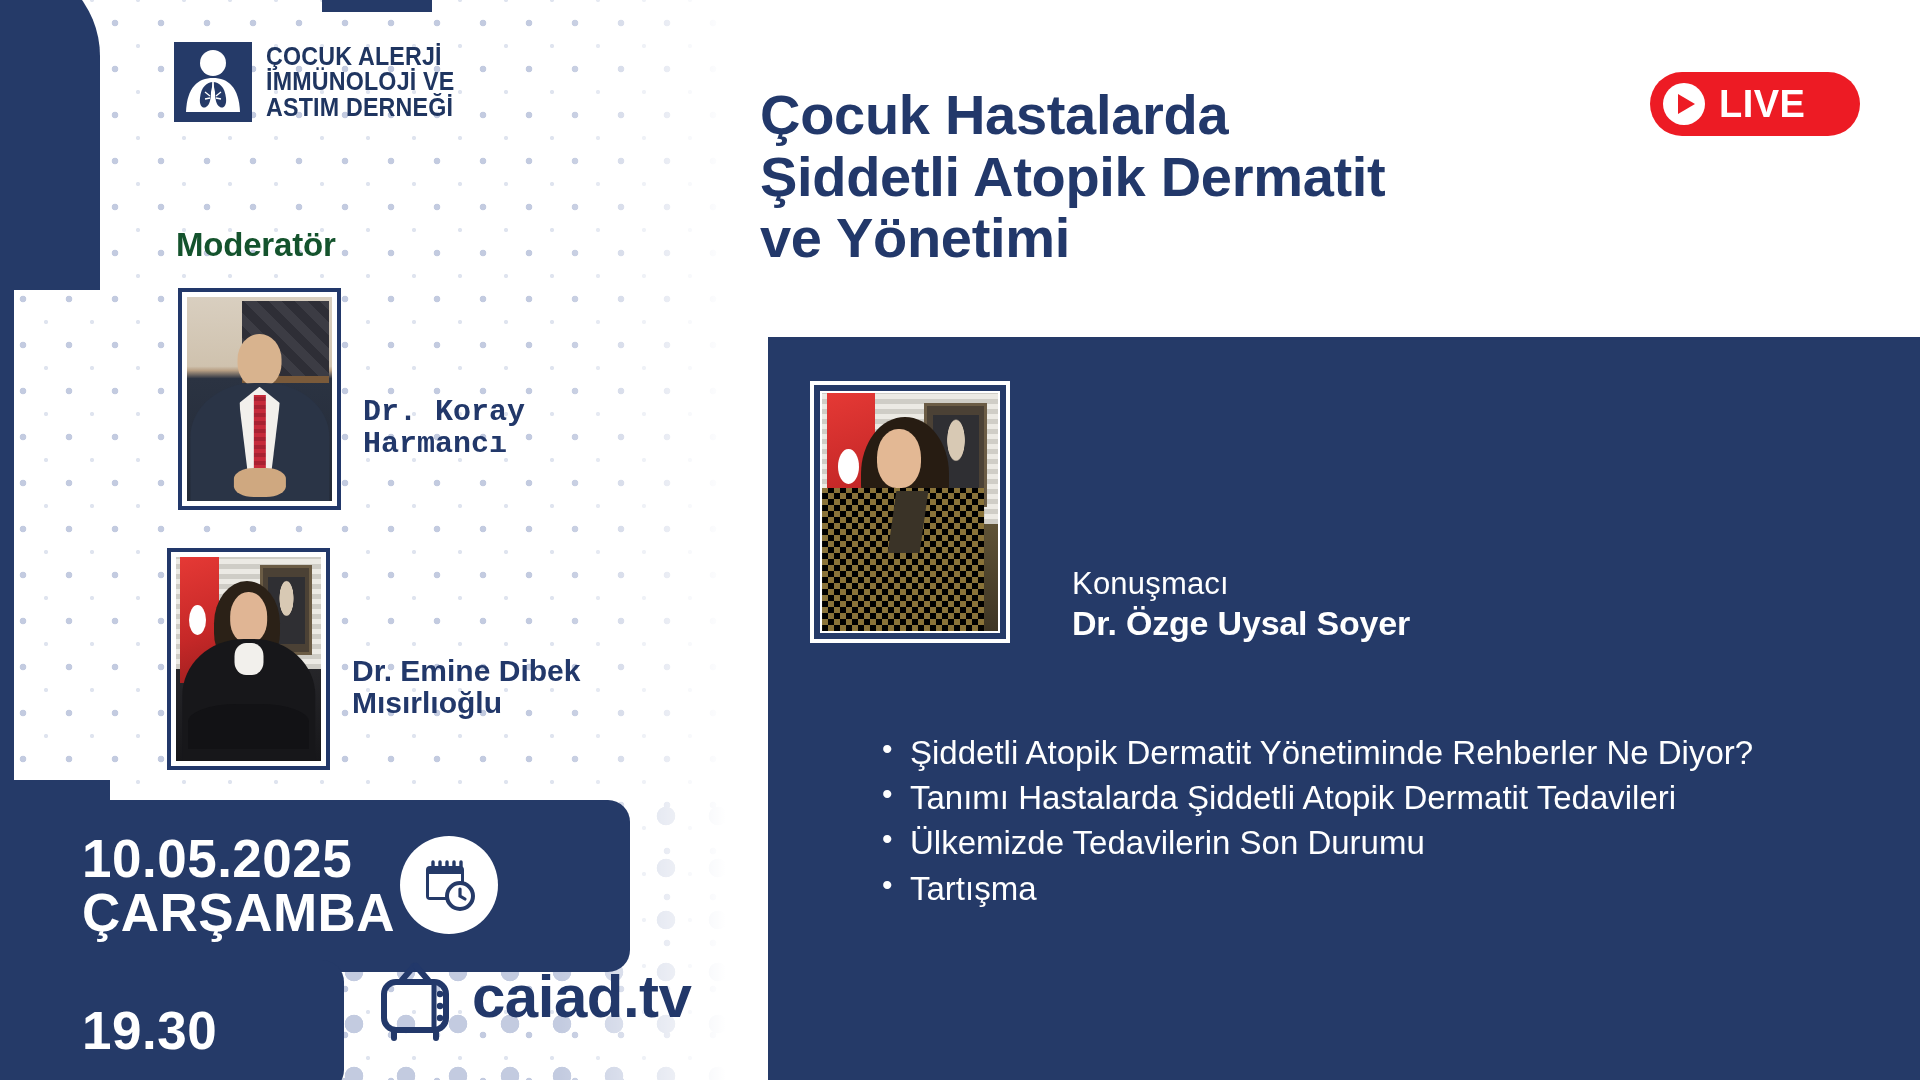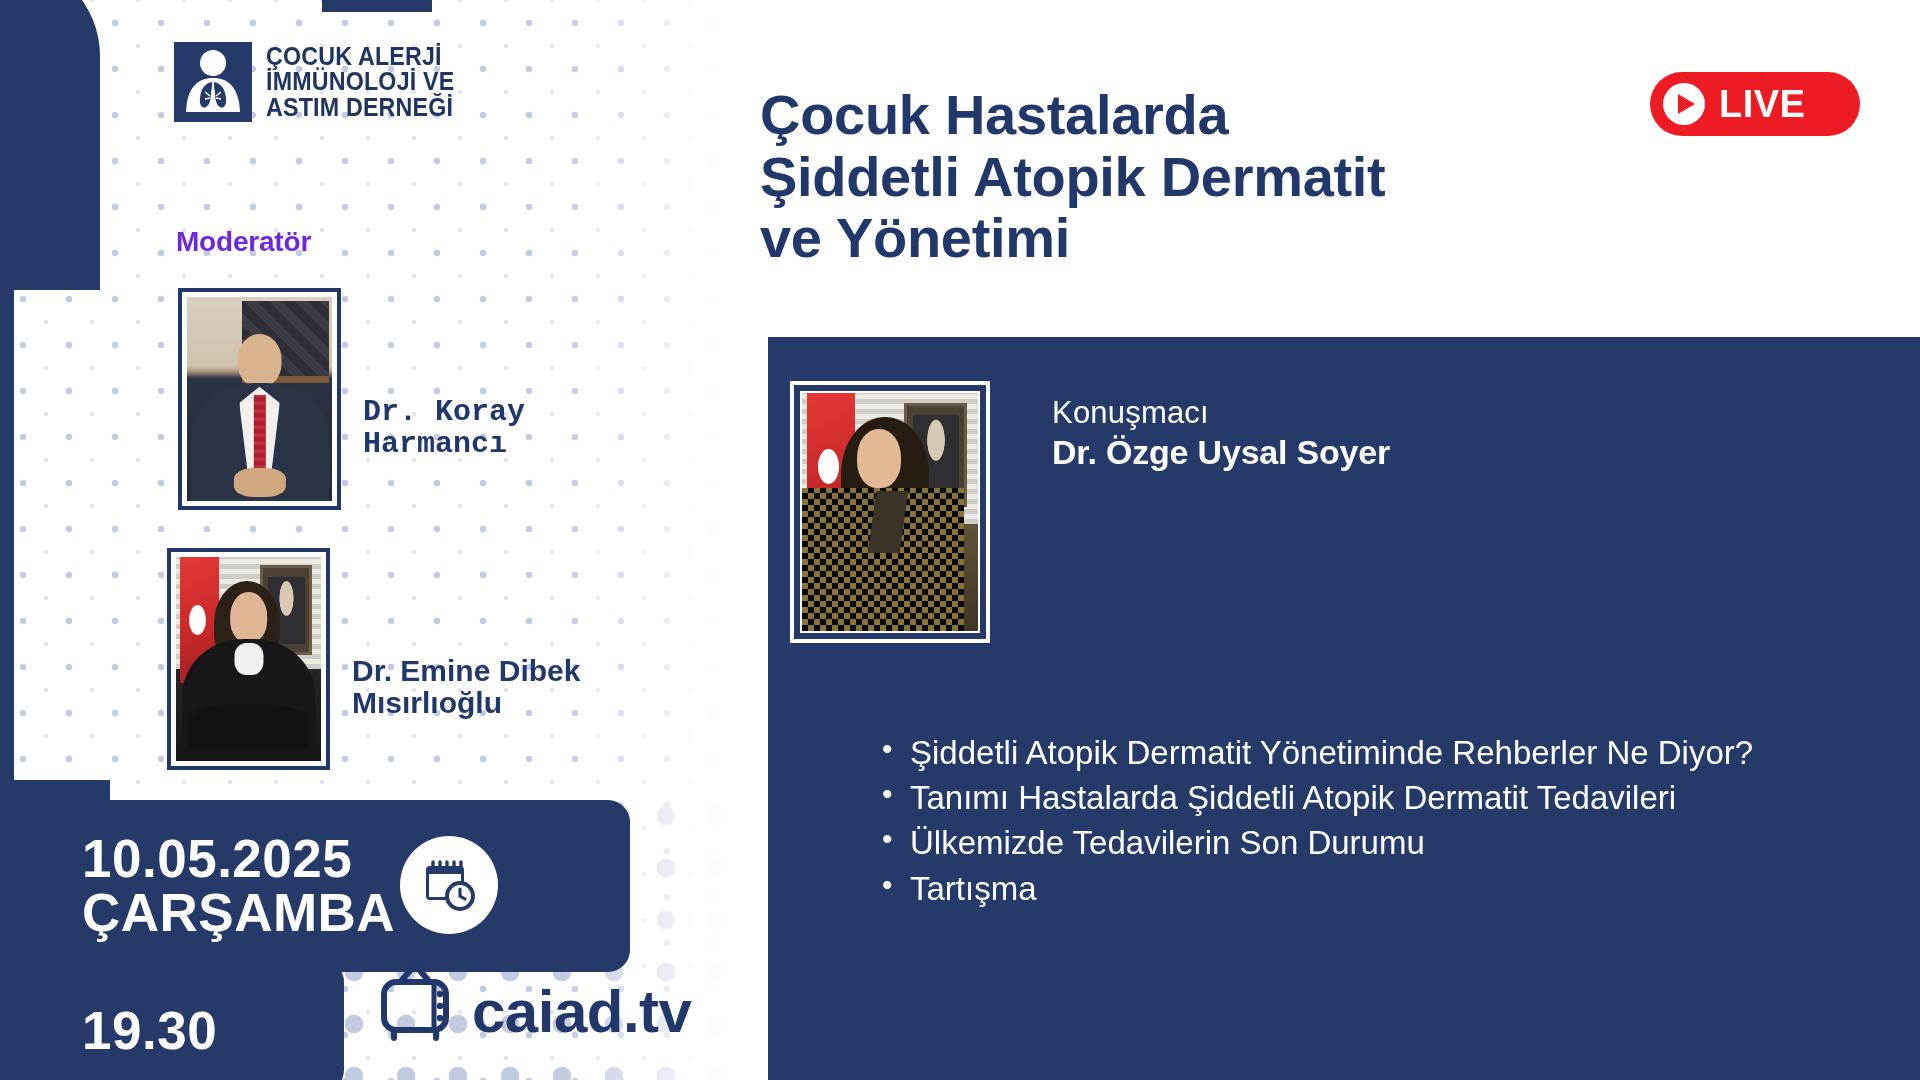--- a/index.html
+++ b/index.html
@@ -61,21 +61,21 @@
   #logo-text {
     font-family:"Liberation Sans Narrow","Liberation Sans", sans-serif;
     color:#1f3560; font-weight:bold; line-height:1.02;
     font-size:25px; letter-spacing:.2px; white-space:pre-line;
     transform:scaleX(.93); transform-origin:left center;
   }
 
   
   #moderator-label {
     position:absolute; left:176px; top:226px; z-index:6;
-    font-size:28px; font-weight:bold; color:#6d28d9; letter-spacing:-.2px;text-align:right;
+    font-size:33px; font-weight:bold; color:#14532d; letter-spacing:-.2px;text-align:right;
   }
   .person-row { position:absolute; z-index:6; display:flex; align-items:center; }
   #person-0 { left:178px; top:288px; }
   #person-1 { left:167px; top:548px; }
 
   .photo-frame {
     width:163px; height:222px; border:4px solid #22386a;
     padding:5px; background:#ffffff; flex:none; position:relative;
   }
   .photo-frame .inner { width:100%; height:100%; overflow:hidden; position:relative; }
@@ -151,21 +151,21 @@
   #time-pill {
     position:absolute; left:-70px; top:960px; width:414px; height:132px;
     background:#253a68; border-radius:0 22px 22px 0; z-index:7;
     display:flex; align-items:center;
   }
   #time-text {
     margin-left:152px; color:#ffffff; font-weight:bold; font-size:53px; letter-spacing:.5px;margin-top:9px;
   }
   #site-block {
     position:absolute; left:378px; top:962px; z-index:8;
-    display:flex; align-items:flex-end; gap:8px;
+    display:flex; align-items:flex-start; gap:8px;
   }
   #site-text { font-size:60px; font-weight:bold; color:#22386a; letter-spacing:-.5px; }
 
   
   #event-title {
     position:absolute; left:760px; top:84px; width:1000px; z-index:6;
     font-size:56px; font-weight:bold; color:#22386a;
     line-height:1.10; letter-spacing:-.3px; white-space:pre-line;
   }
 
@@ -184,21 +184,21 @@
     border-top:10px solid transparent;border-bottom:10px solid transparent;
     margin-left:5px;
   }
   #live-label { color:#ffffff; font-size:38px; font-weight:bold; letter-spacing:.5px; }
 
   
   #blue-panel {
     position:absolute; left:768px; top:337px; width:1152px; height:743px;
     background:#253a68; z-index:5;
   }
-  #speaker-row { position:absolute; left:22px; top:44px; display:flex; align-items:flex-start; }
+  #speaker-row { position:absolute; left:42px; top:44px; display:flex; align-items:flex-end; }
   #speaker-photo { width:200px; height:262px; border:4px solid #fff; padding:6px; background:#253a68; }
   #speaker-photo .inner { width:100%; height:100%; position:relative; overflow:hidden; border:2px solid #fff; }
   #speaker-text { margin-left:62px; margin-top:14px; color:#fff; }
   #speaker-role { font-size:31px; font-weight:normal; letter-spacing:.2px; }
   #speaker-name { font-size:34px; font-weight:bold; margin-top:2px; letter-spacing:-.2px; }
 
   #topic-list { position:absolute; left:110px; top:395px; width:1020px; color:#fff; }
   #topic-list li {
     font-size:33px; line-height:1.28; margin-bottom:3px;
     list-style:none; position:relative; padding-left:32px;

